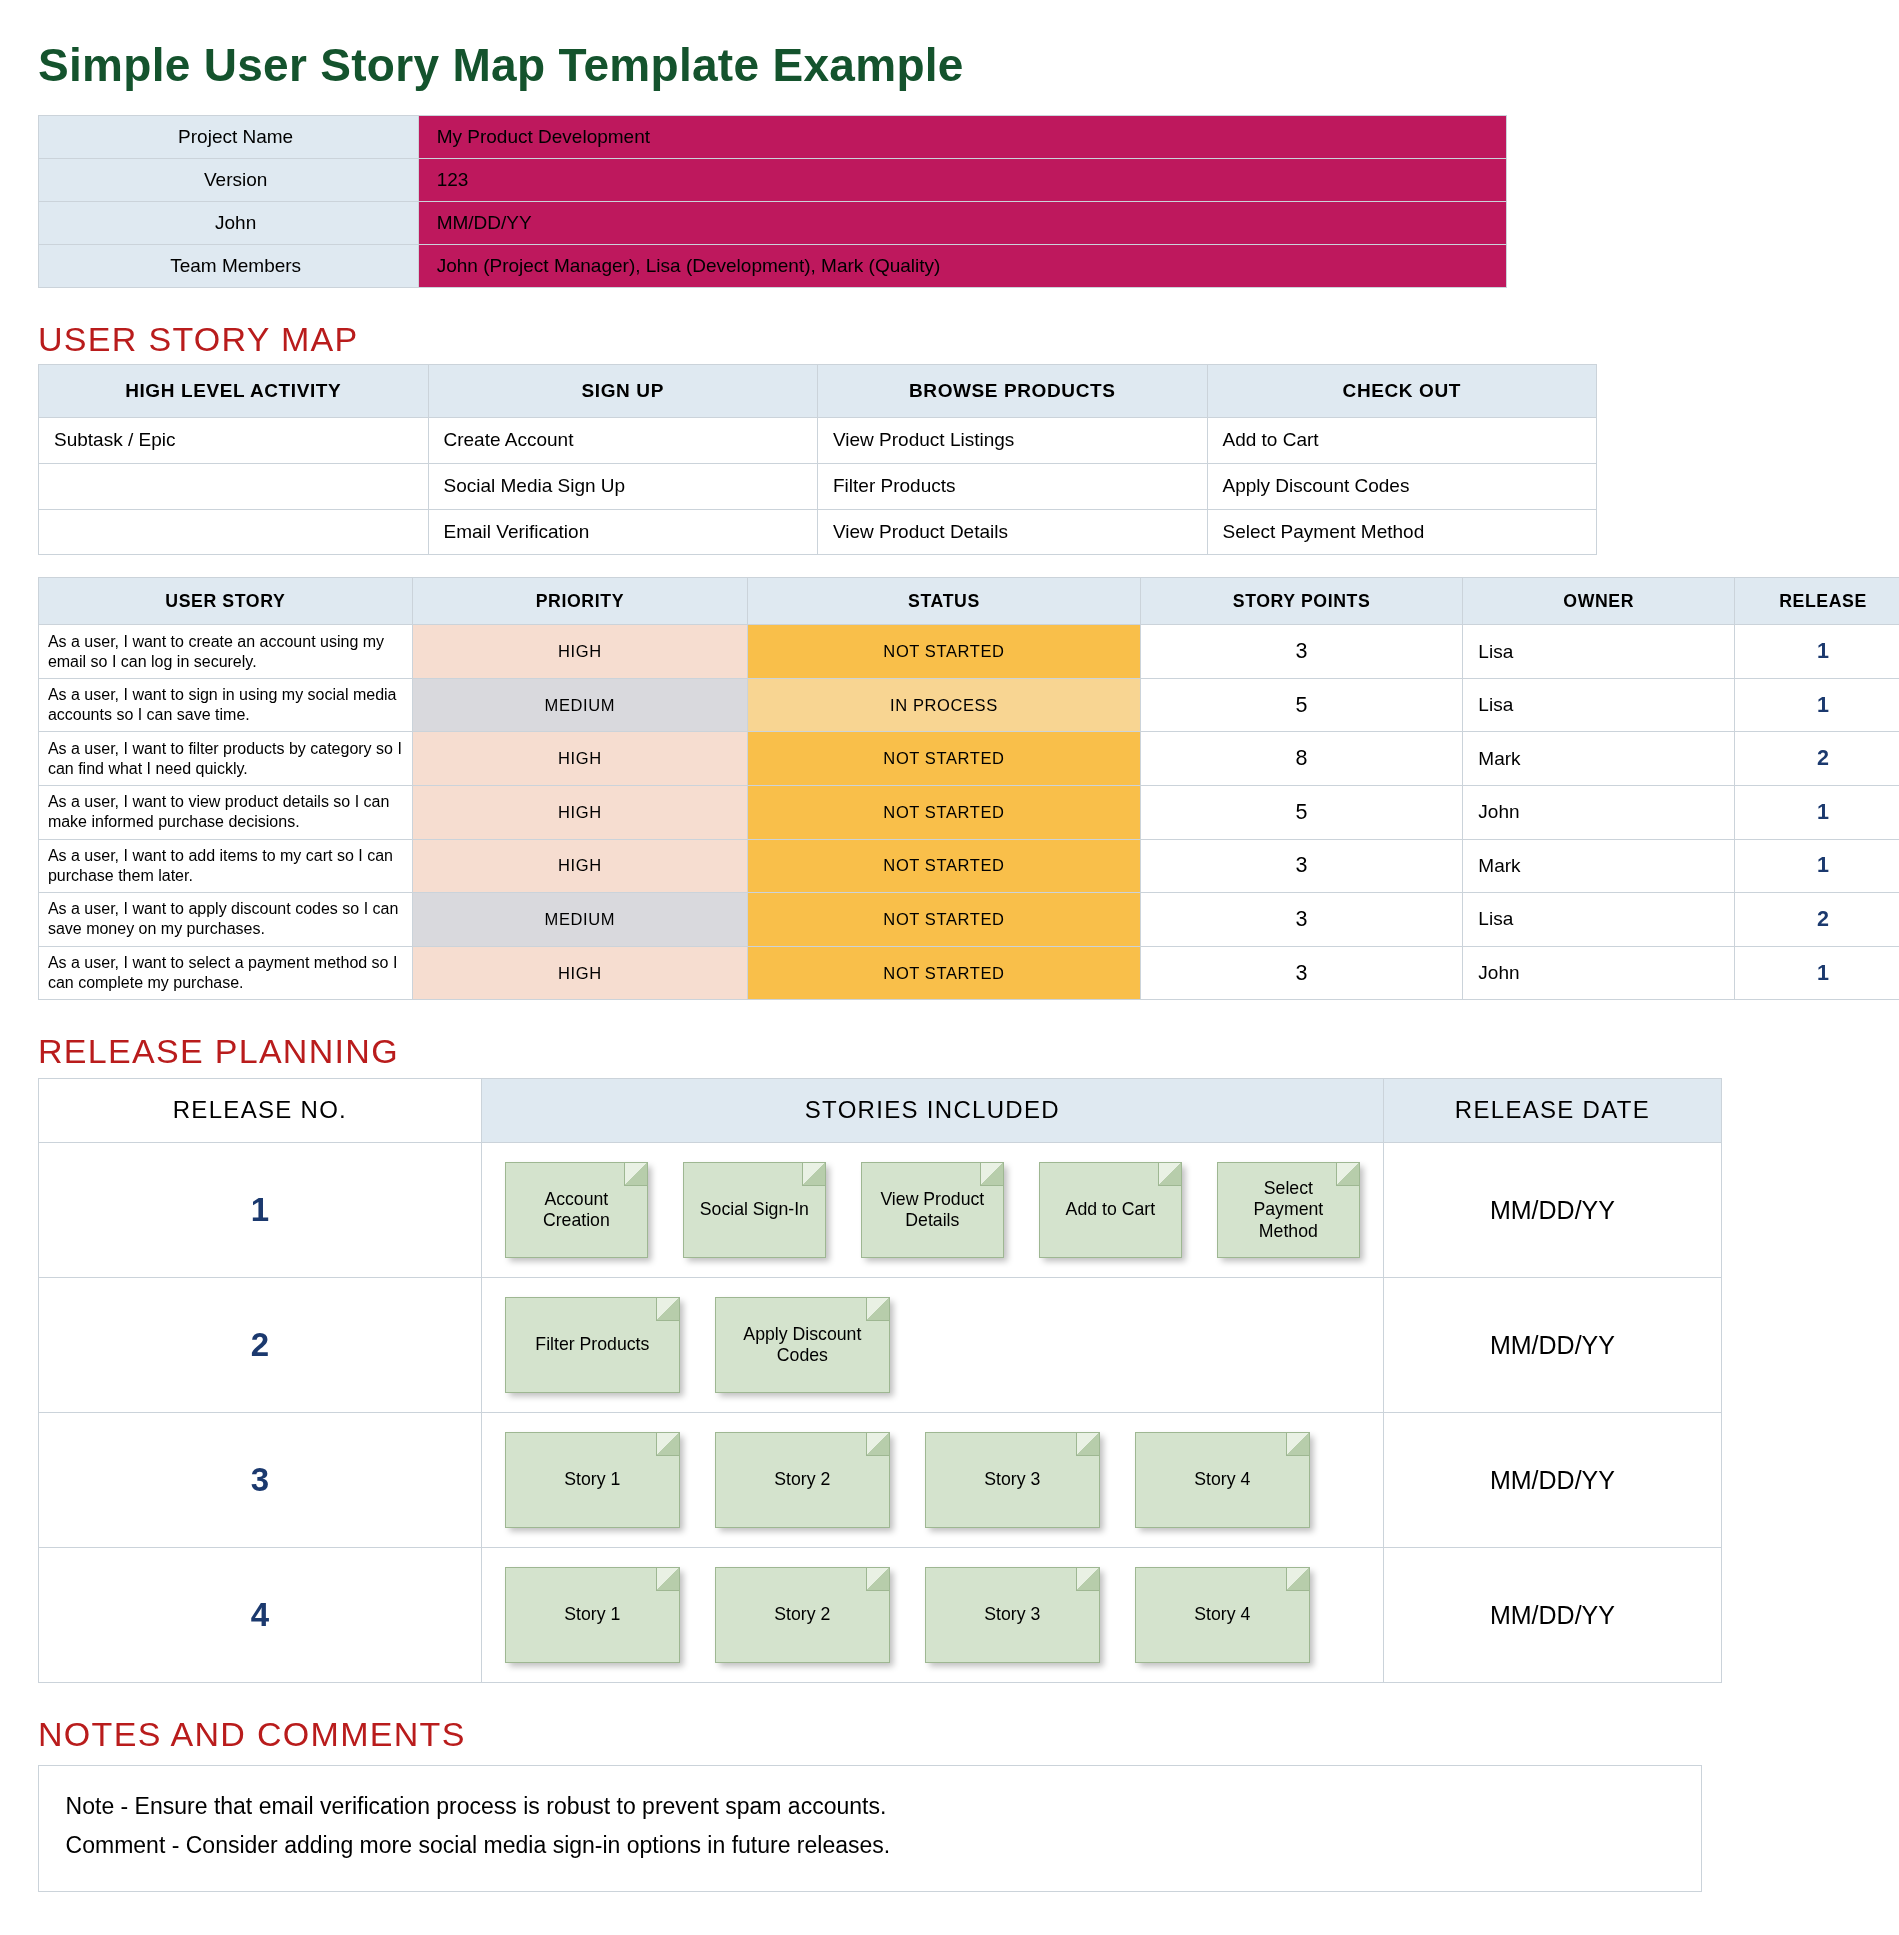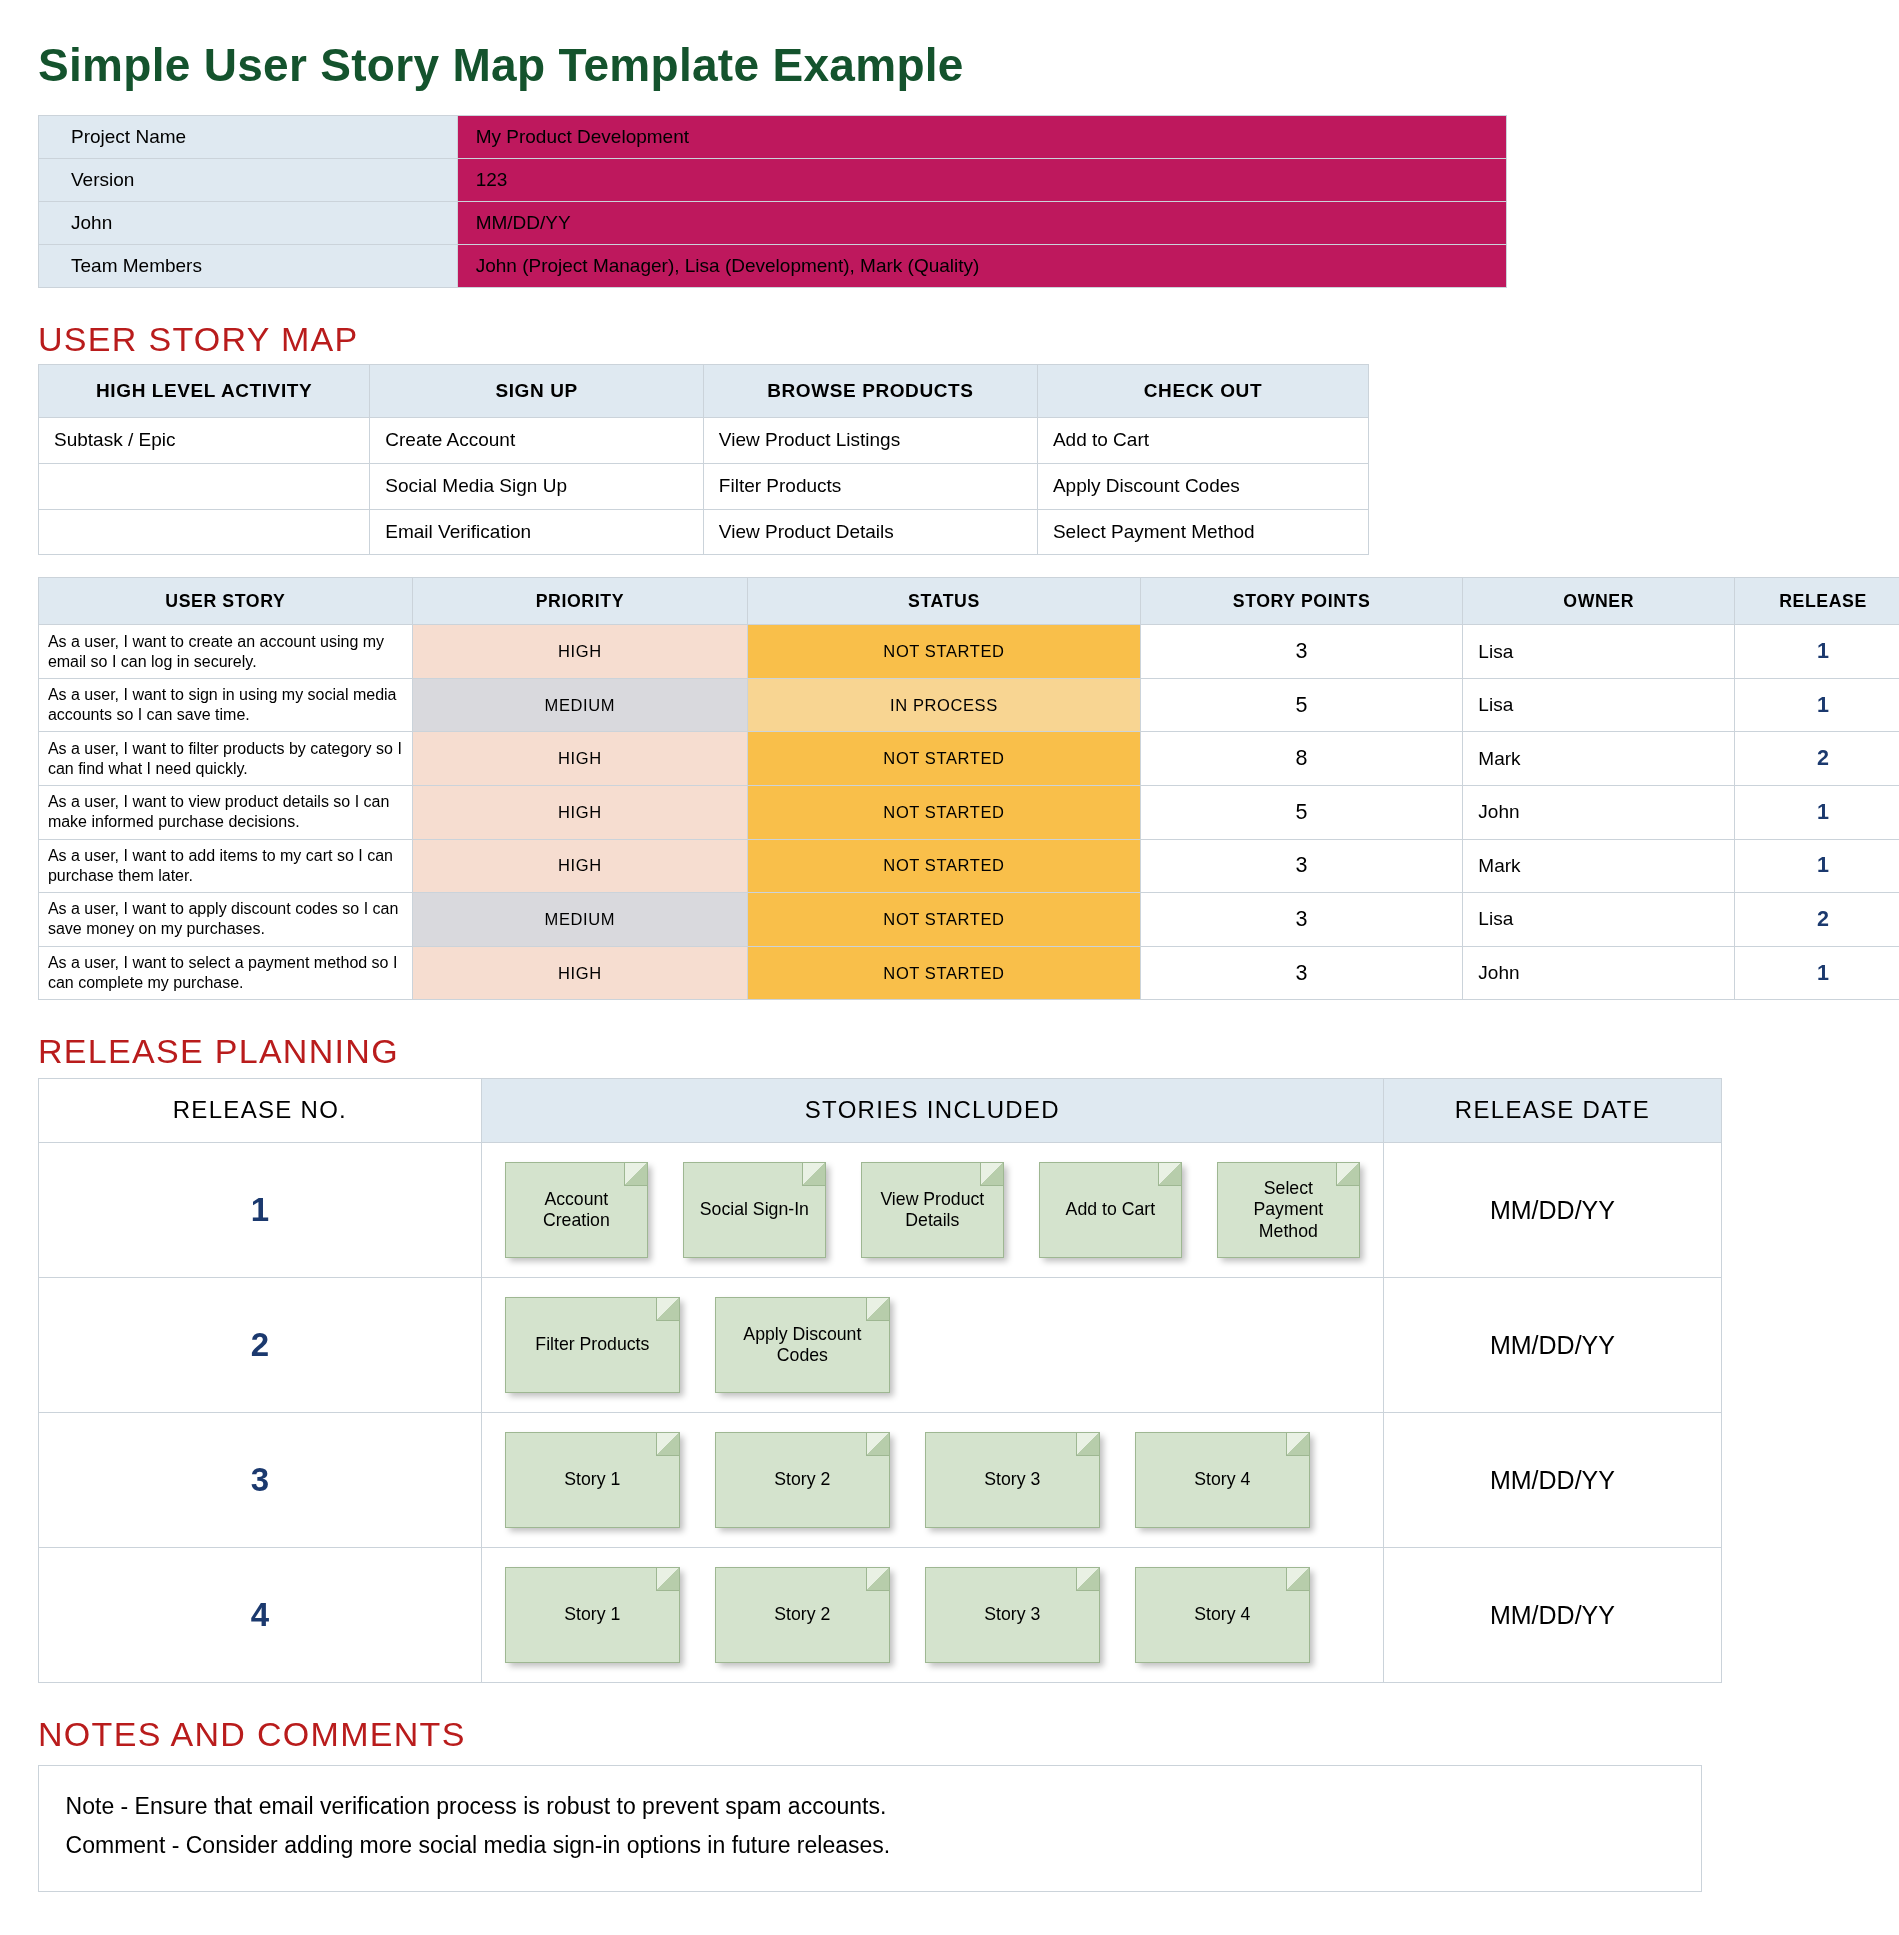--- a/index.html
+++ b/index.html
@@ -28,30 +28,30 @@
   table { border-collapse: collapse; }
 
   
   .meta { width: 1469px; }
   .meta td {
     border: 0.6px solid #cbd3da;
     padding: 10px 17.7px;
     font-size: 19px;
   }
   .meta td.label {
-    width: 419px;
+    width: 380px;
     background: #dfe9f1;
-    text-align: left;
+    text-align: center;
     font-weight: 400;
     padding-left: 32px;
   }
   .meta td.value { background: #be185d; }
 
   
-  .map { width: 1331px; }
+  .map { width: 1559px; }
   .map th, .map td {
     border: 0.6px solid #cbd3da;
     padding: 11.4px 15px;
     font-size: 19px;
     text-align: left;
   }
   .map th {
     background: #dfe9f1;
     text-align: center;
     font-weight: 700;

